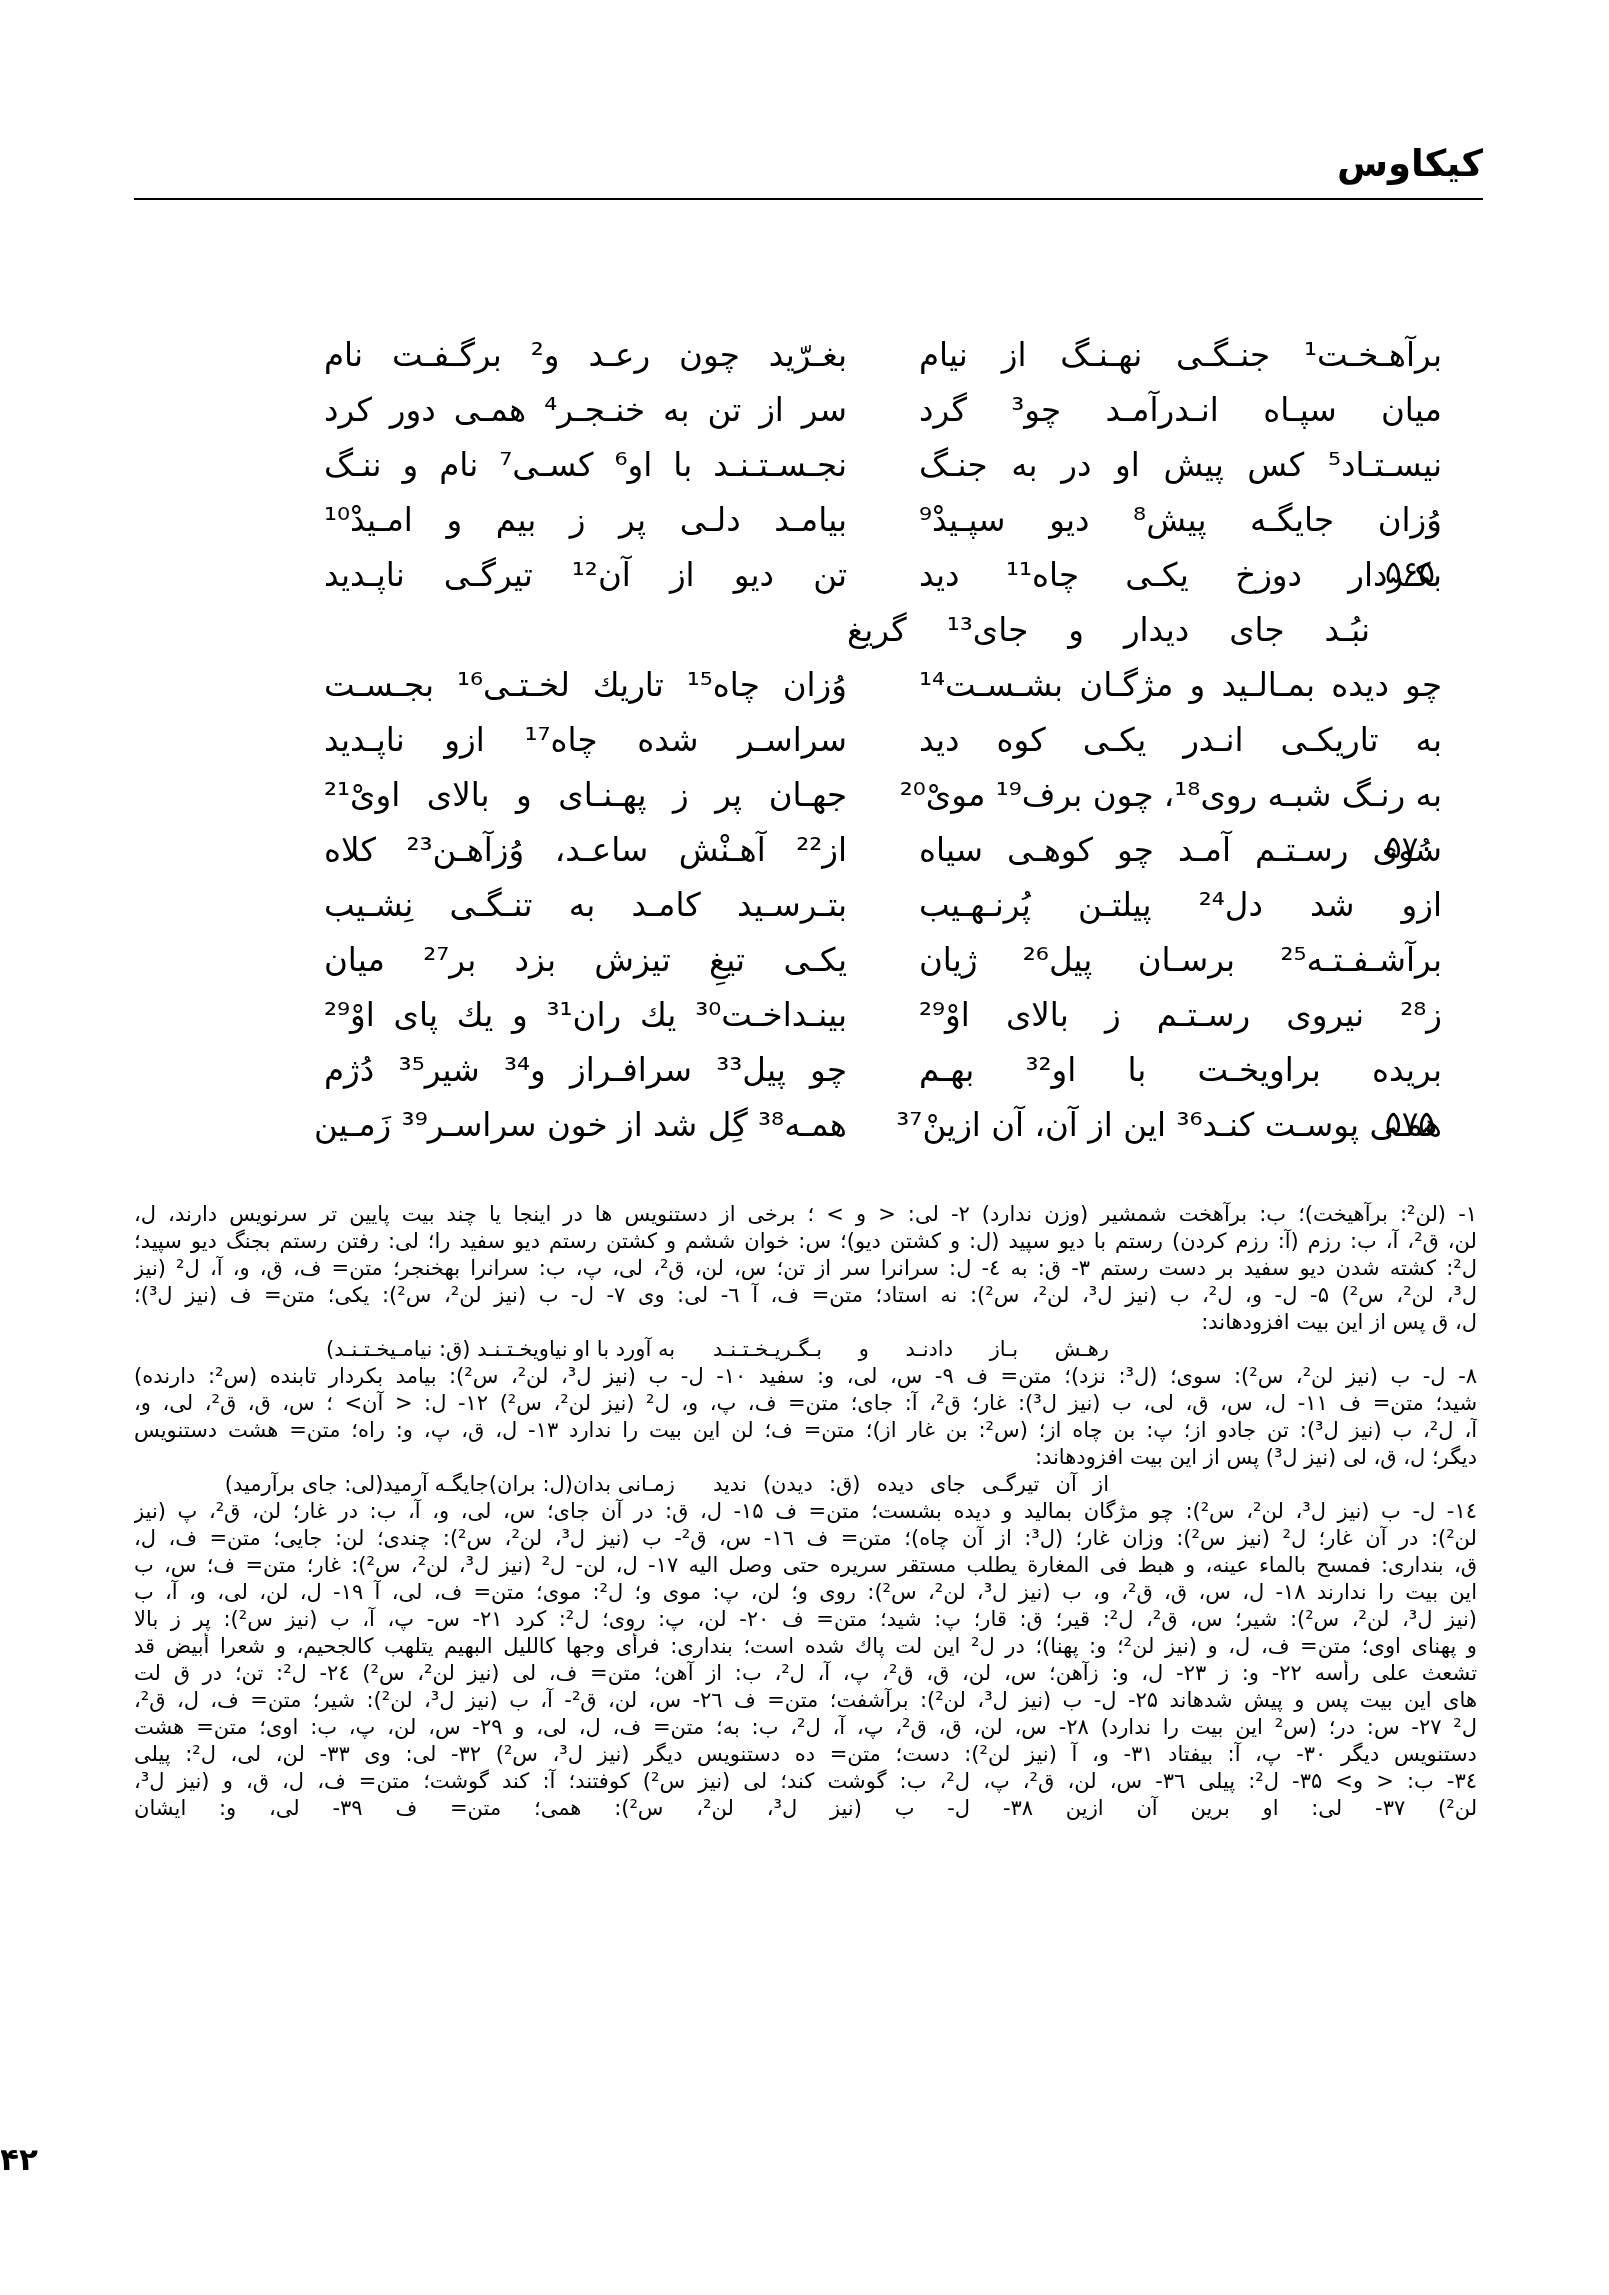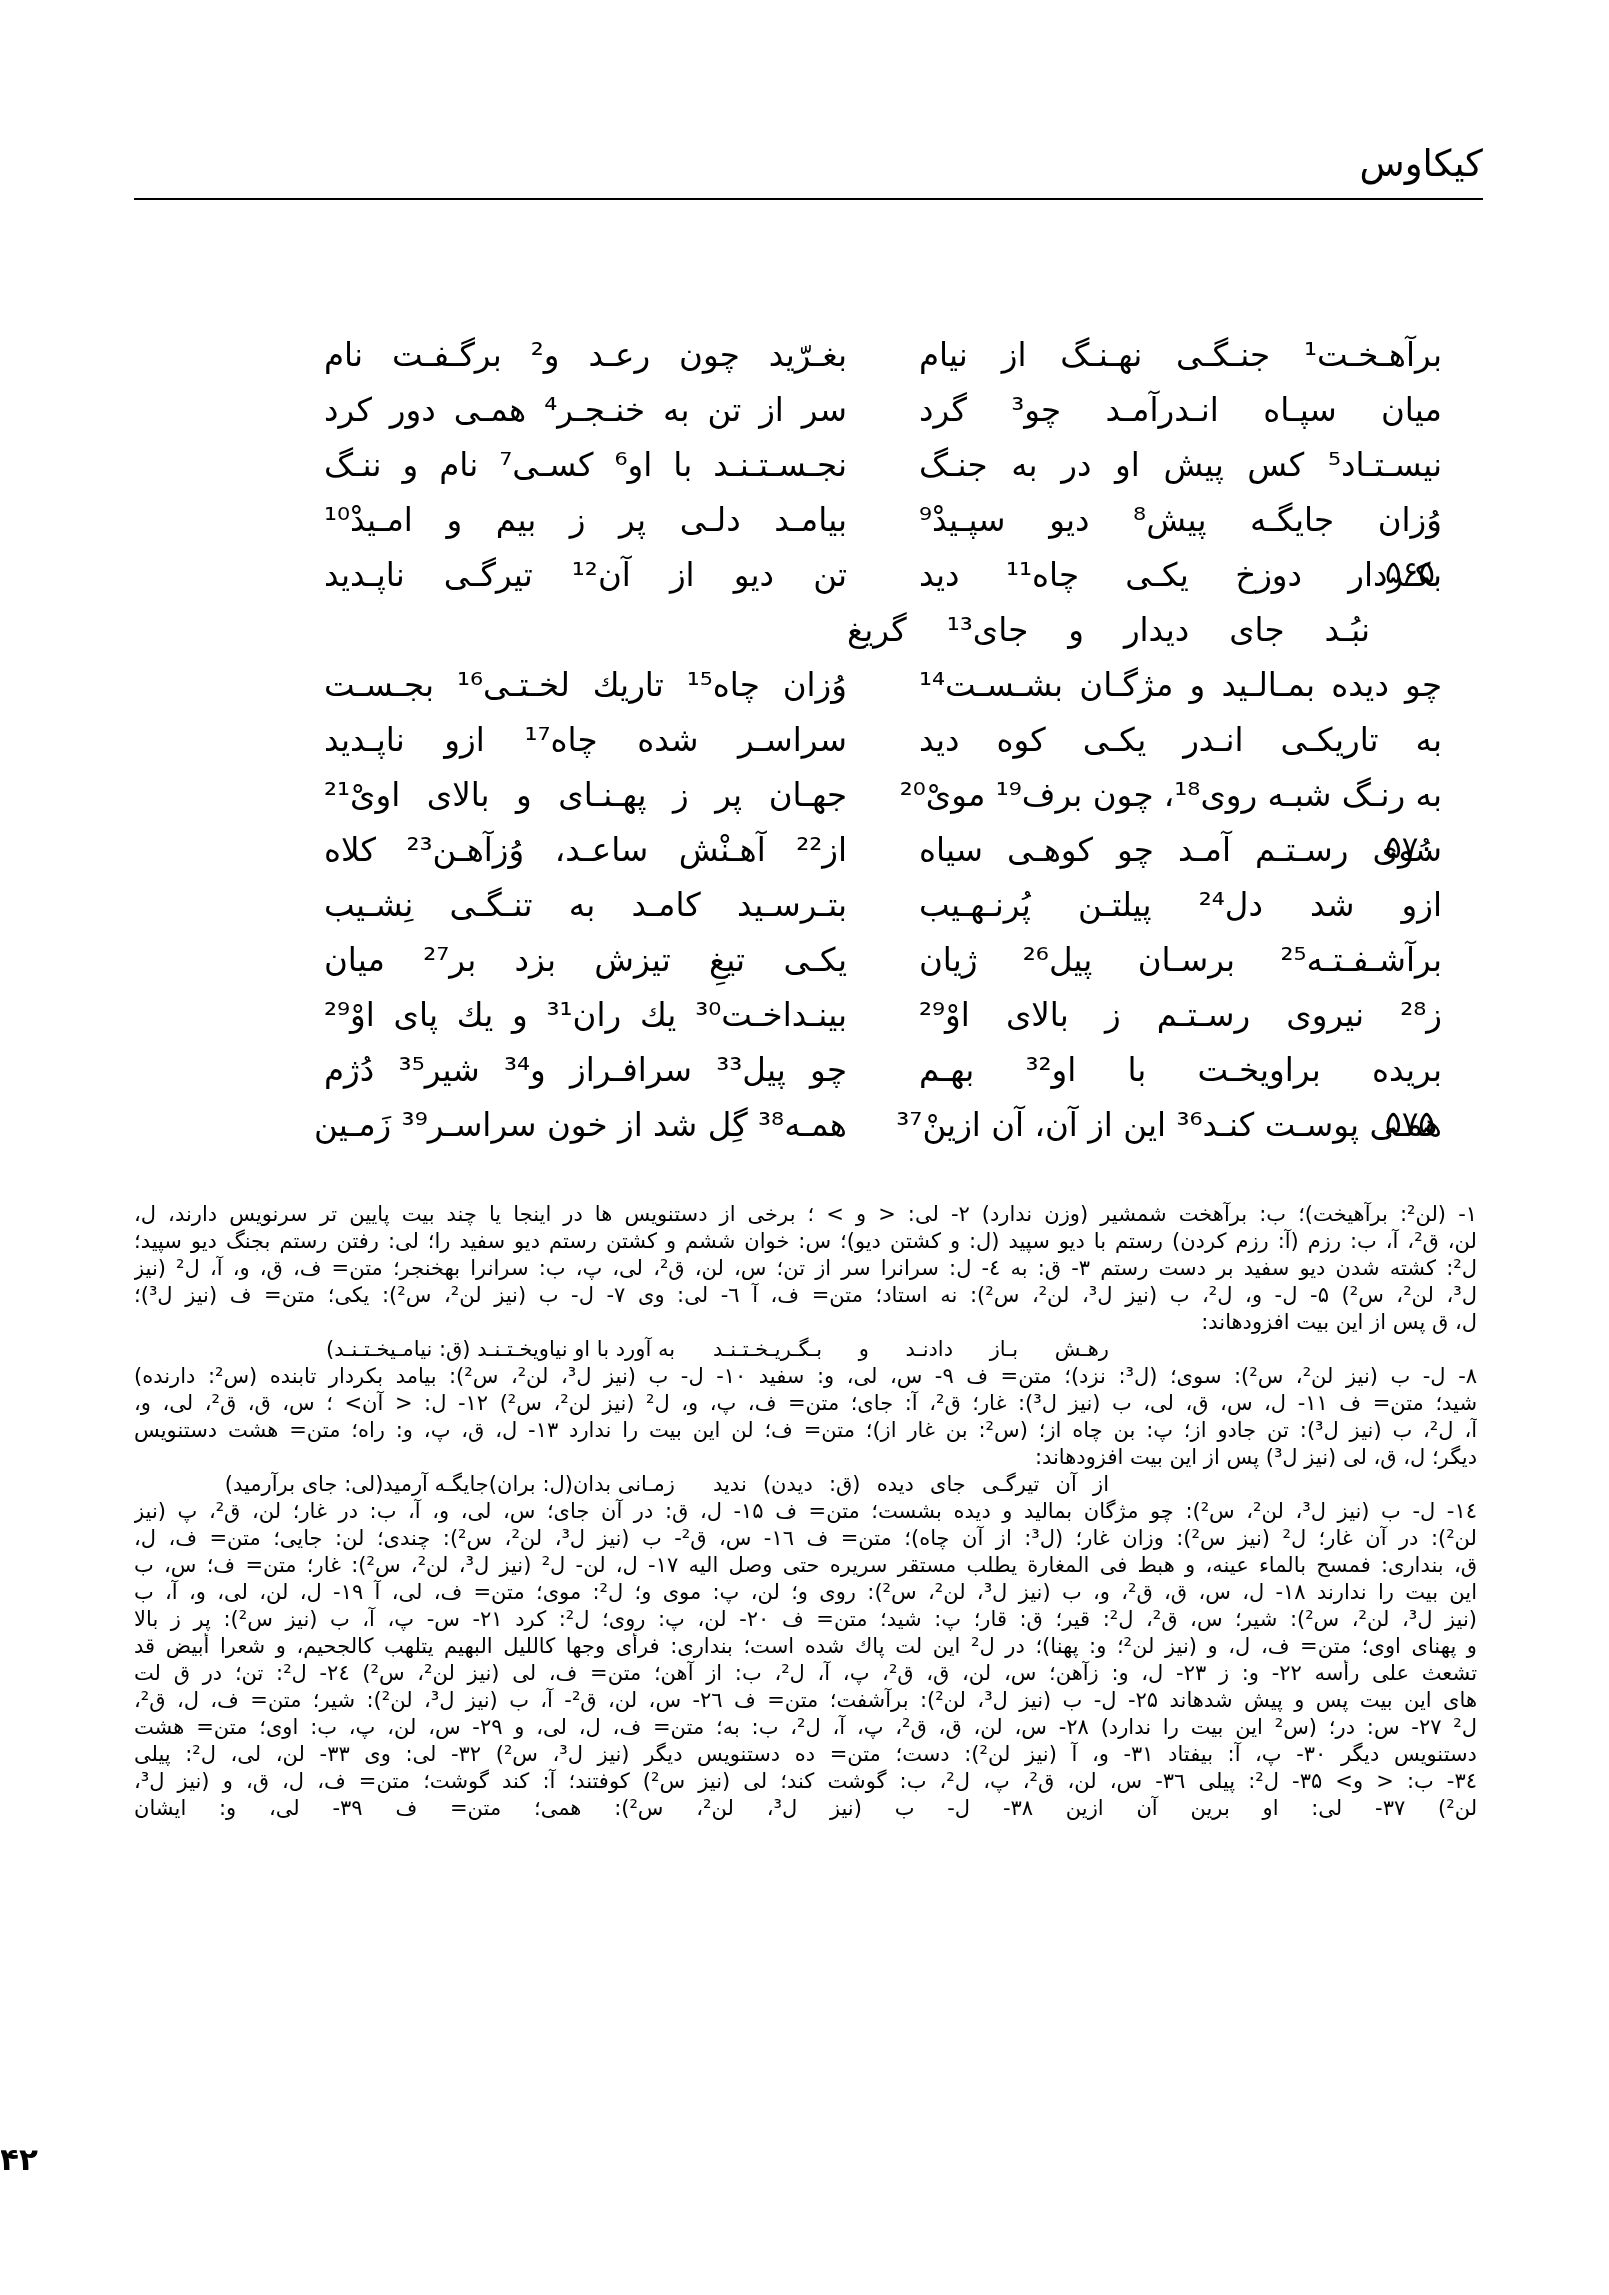--- a/index.html
+++ b/index.html
@@ -19,21 +19,21 @@
       position: absolute;
       inset: 0;
     }
 
     
     .running-head {
       position: absolute;
       top: 145px;
       right: 127px;
       font-size: 37px;
-      font-weight: normal;
+      font-weight: bold;
       line-height: 1;
       direction: rtl;
     }
     .head-rule {
       position: absolute;
       top: 198px;
       left: 134px;
       right: 127px;
       height: 0;
       border-top: 2.1px solid #000;

